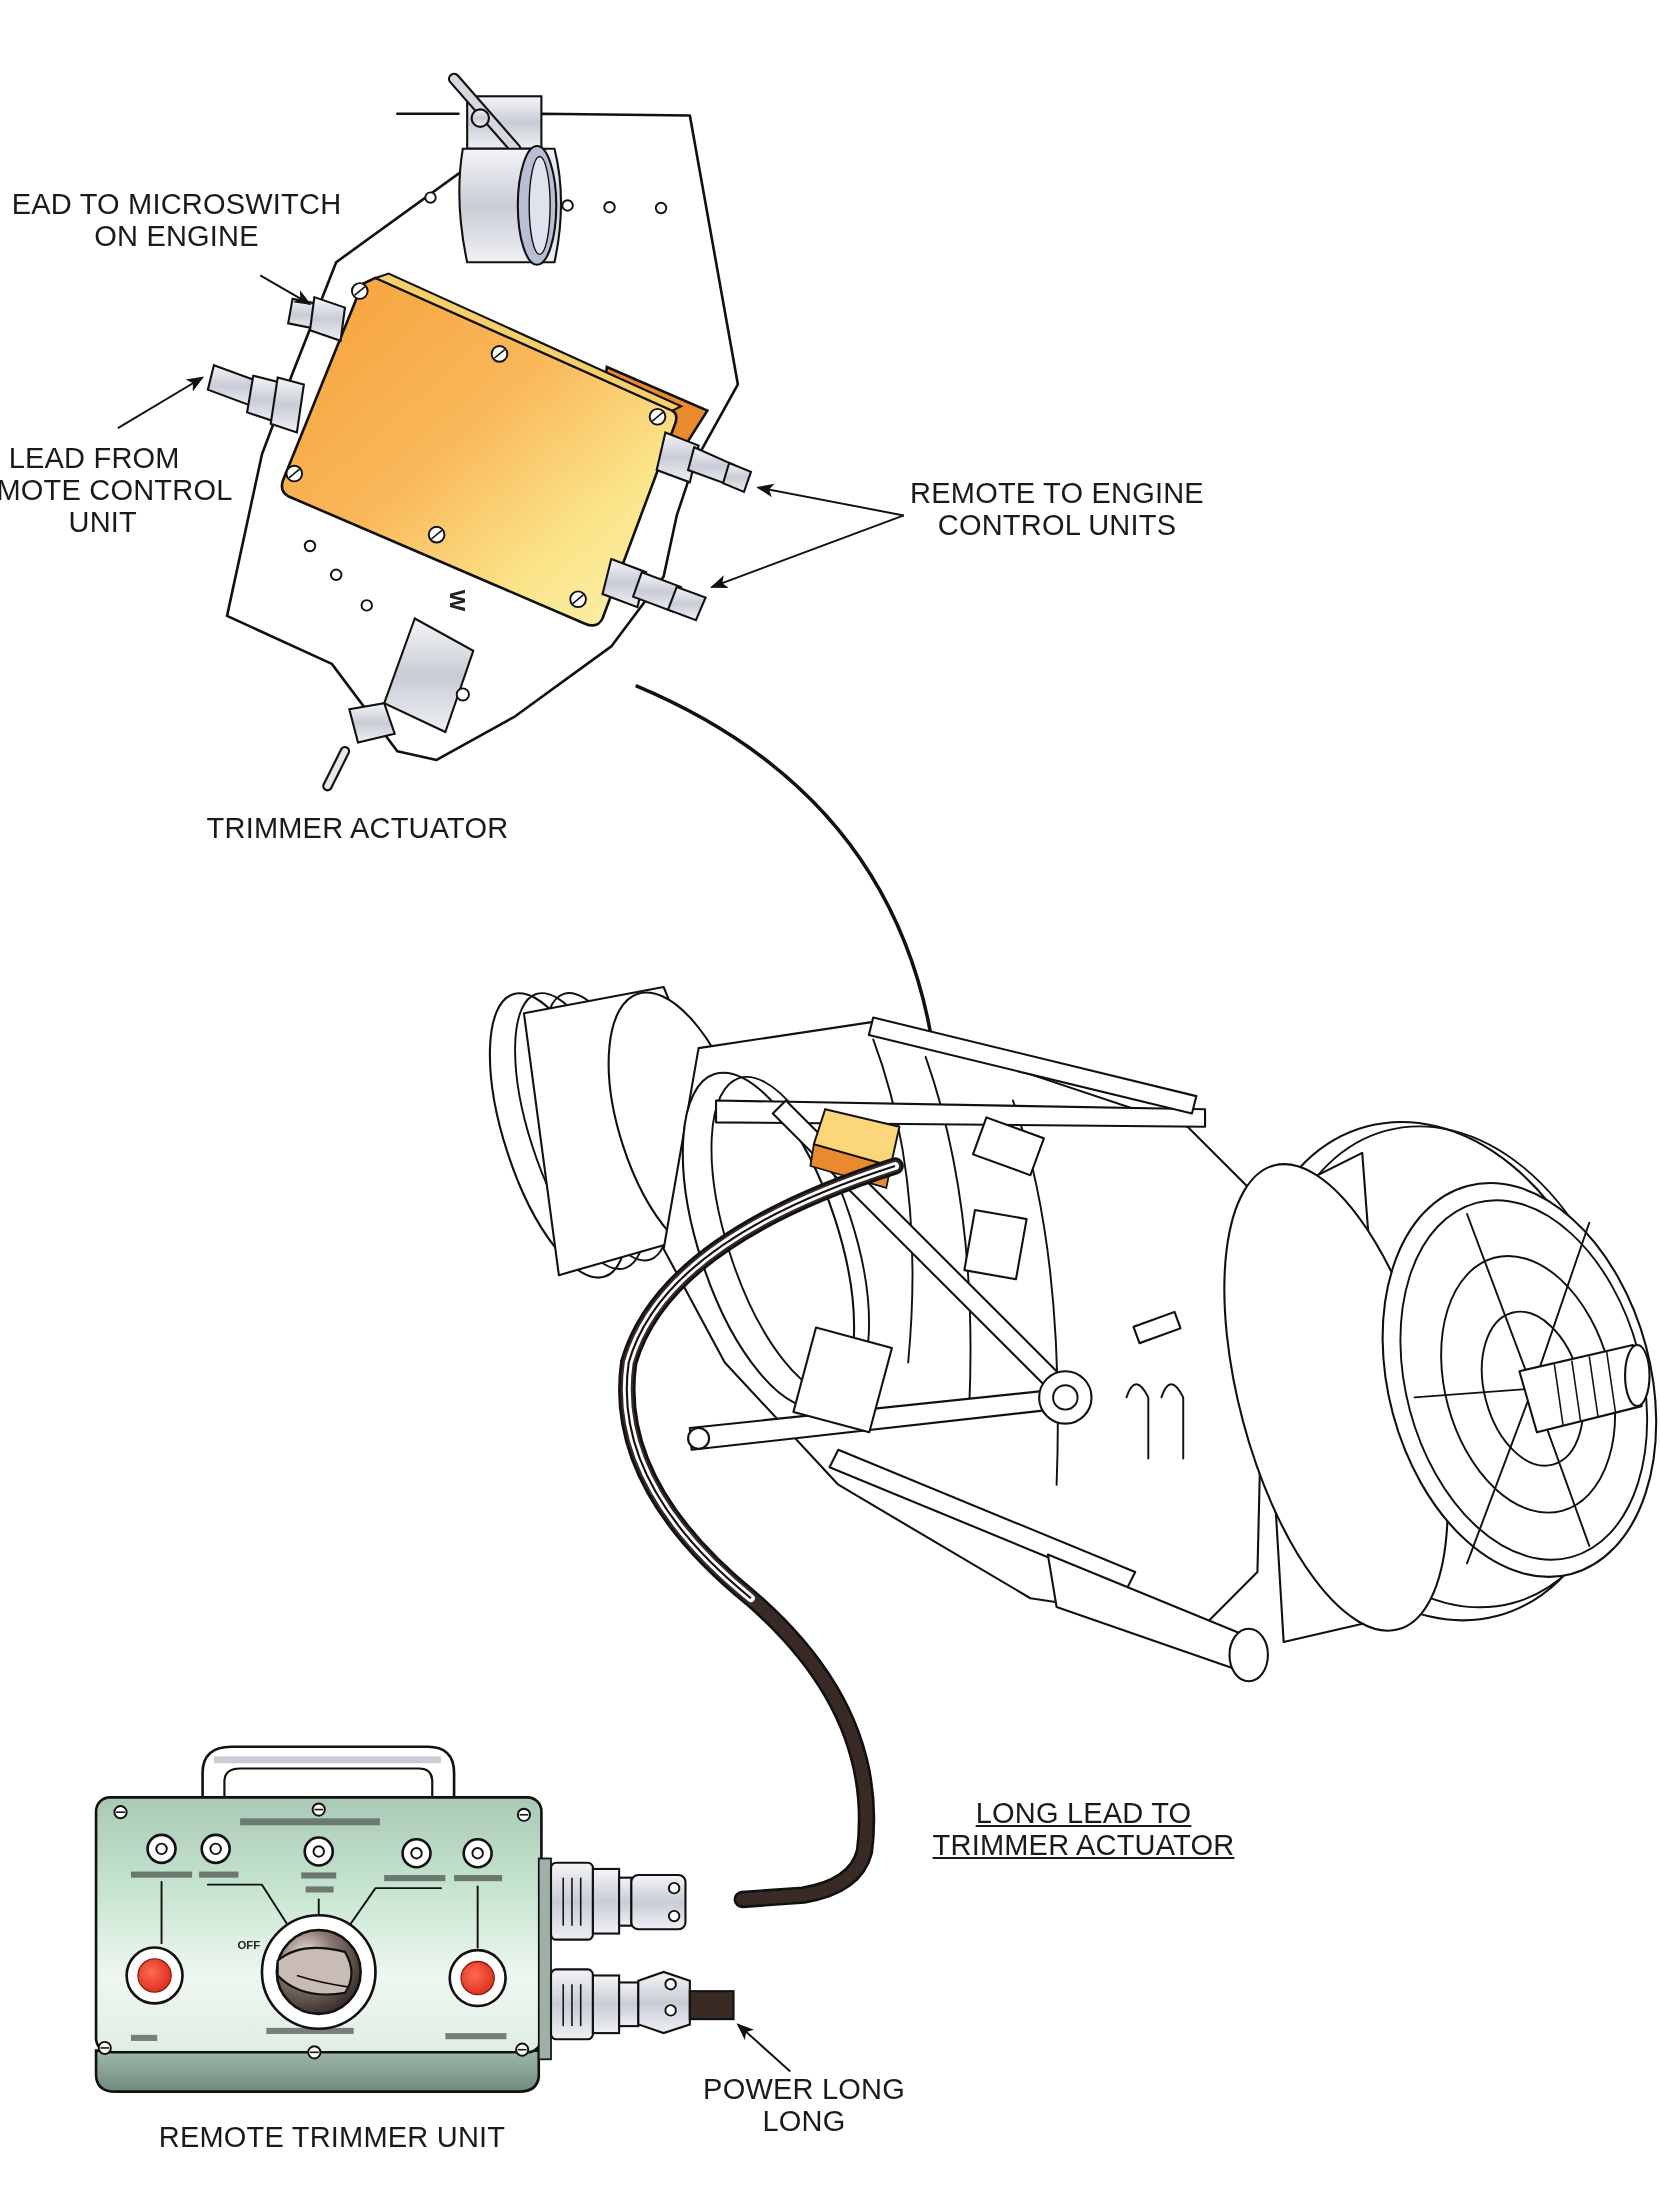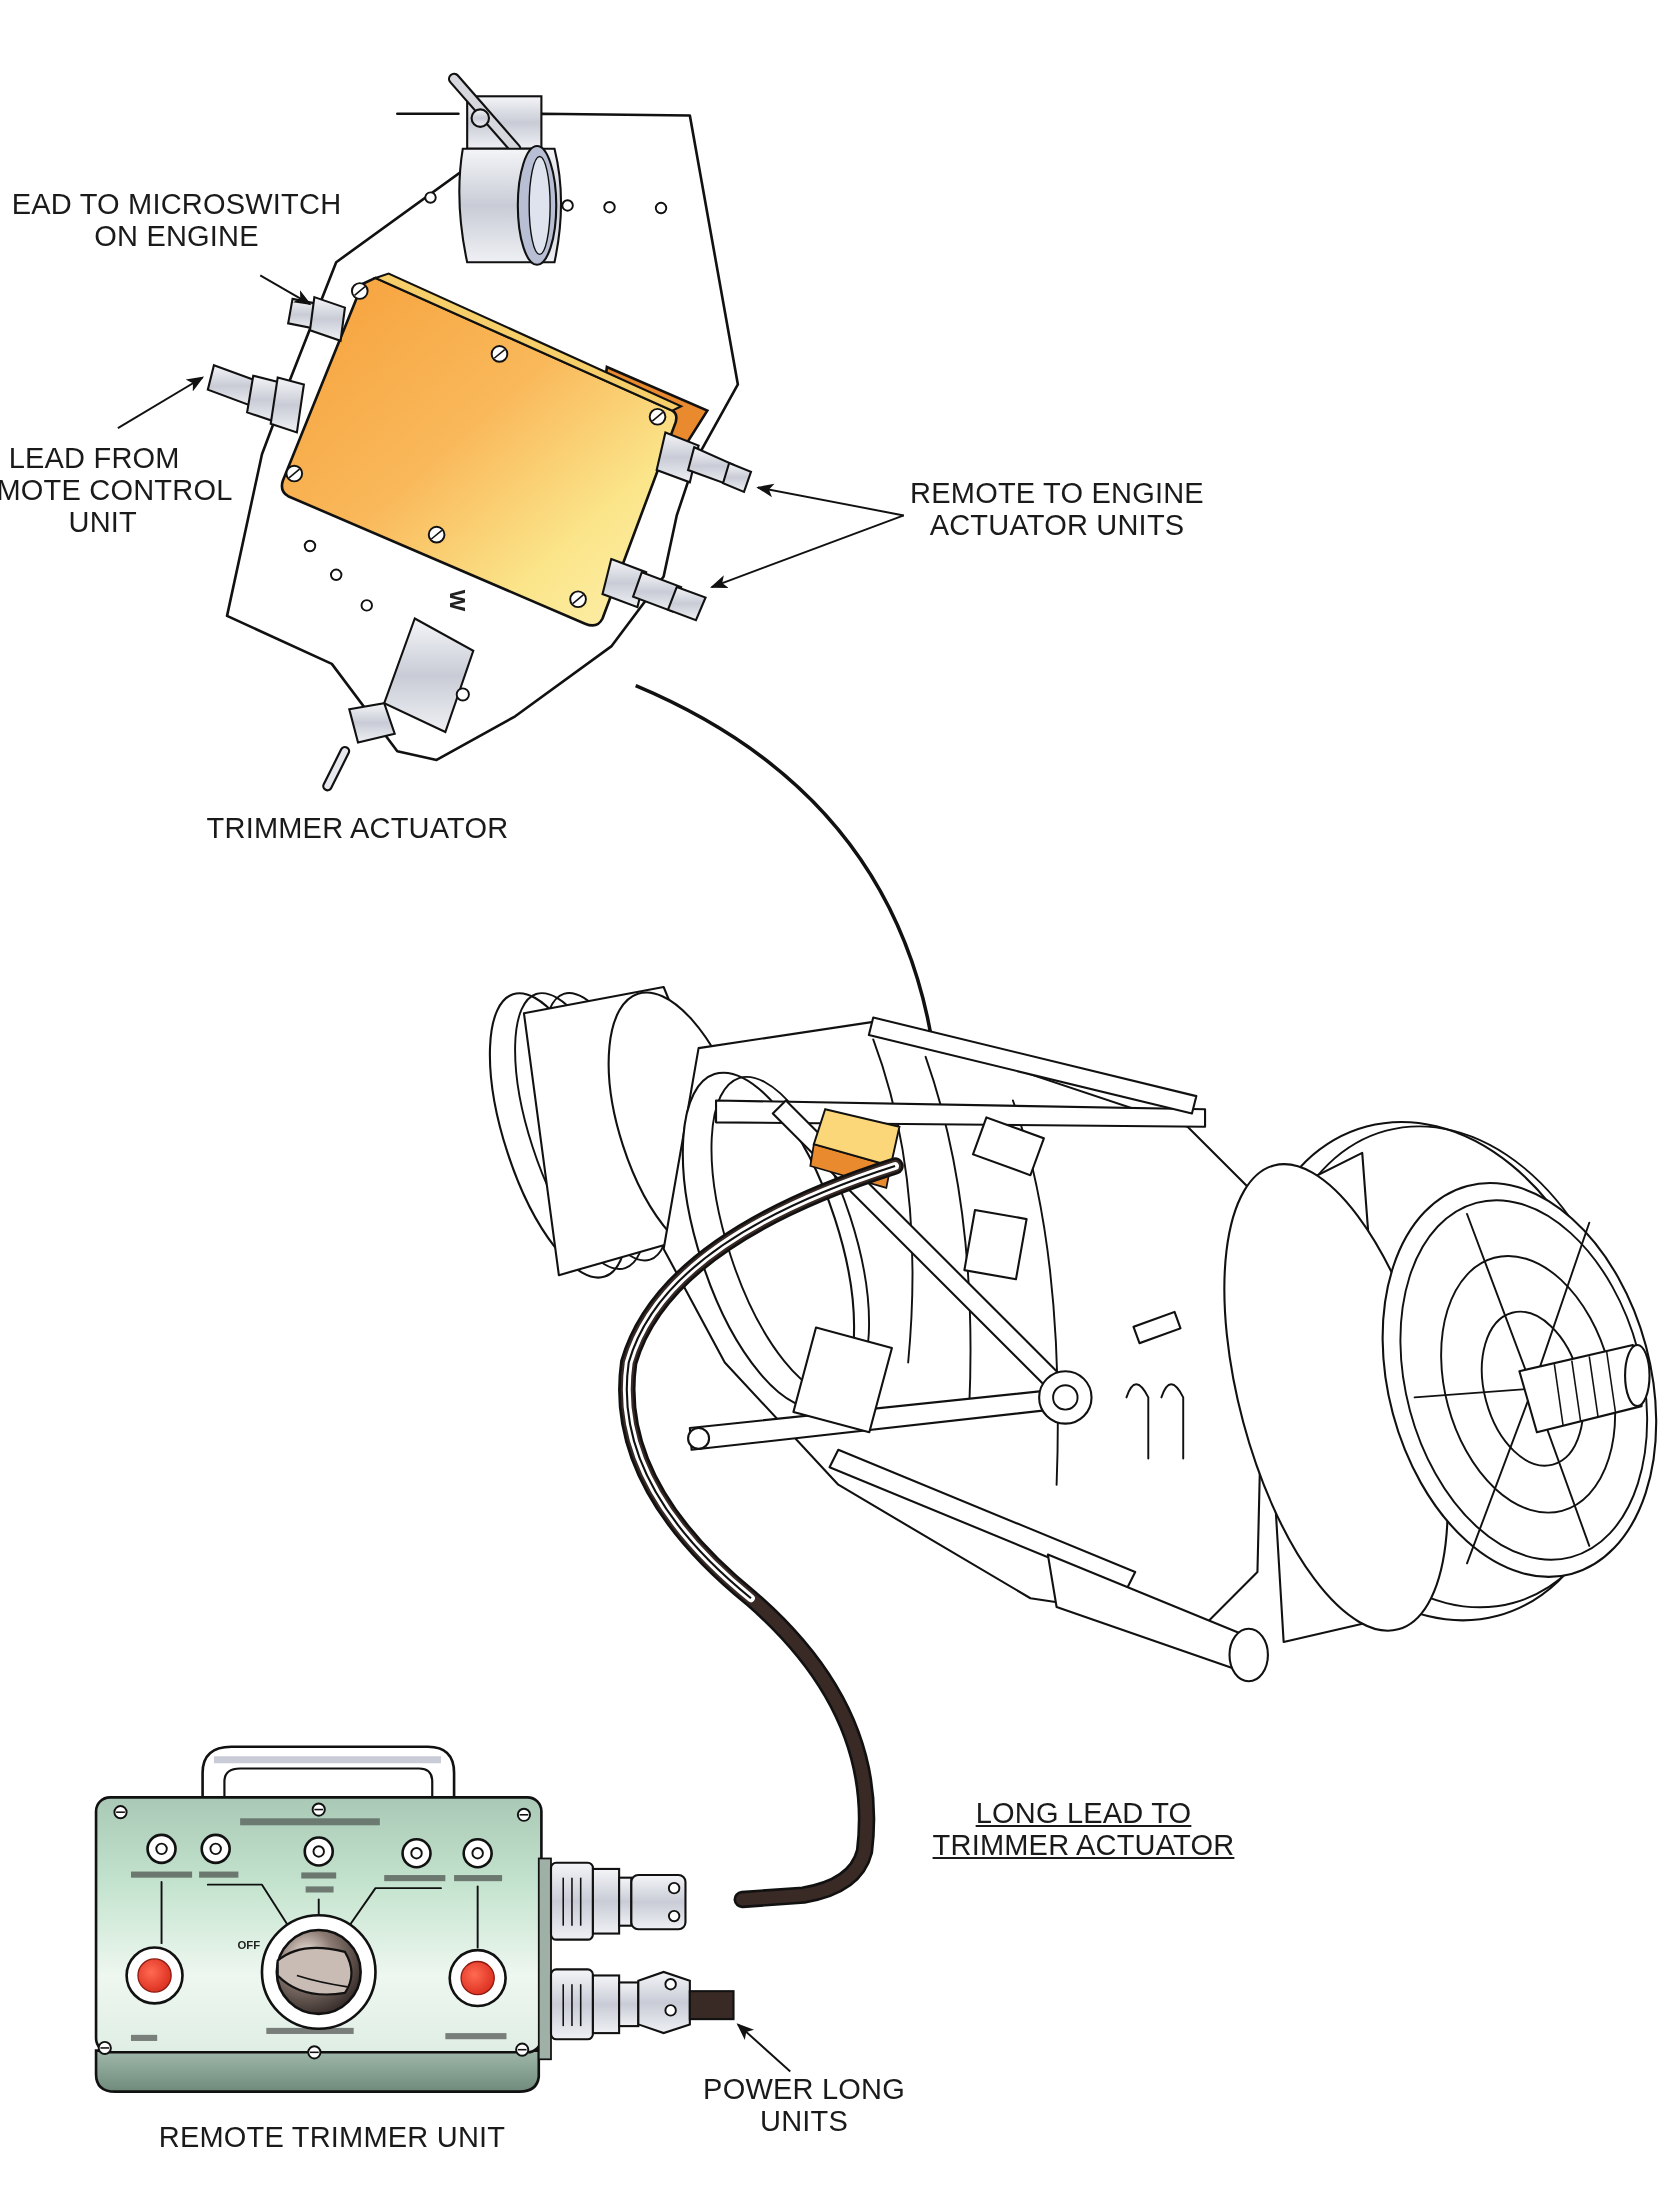--- a/index.html
+++ b/index.html
@@ -331,30 +331,30 @@
   <span>EAD TO MICROSWITCH</span>
   <span>ON ENGINE</span>
 </div>
 <div class="label" style="left:-3.5px; top:442px; width:262px;">
   <span style="text-align:left; padding-left:12.2px;">LEAD FROM</span>
   <span style="text-align:left;">MOTE CONTROL</span>
   <span style="text-align:left; padding-left:72px;">UNIT</span>
 </div>
 <div class="label" style="left:900px; top:477px; width:314px;">
   <span>REMOTE TO ENGINE</span>
-  <span>ACTUATOR UNITS</span>
+  <span>CONTROL UNITS</span>
 </div>
 <div class="label" style="left:183px; top:812px; width:349px;">
   <span>TRIMMER ACTUATOR</span>
 </div>
 <div class="label" style="left:900px; top:1797px; width:367px;text-decoration:underline;">
   <span>LONG LEAD TO</span>
   <span>TRIMMER ACTUATOR</span>
 </div>
 <div class="label" style="left:673px; top:2073px; width:262px;">
   <span>POWER LONG</span>
-  <span>UNITS</span>
+  <span>LONG</span>
 </div>
 <div class="label" style="left:96px; top:2121px; width:472px;">
   <span>REMOTE TRIMMER UNIT</span>
 </div>
 </div>
 
 
 </body></html>

